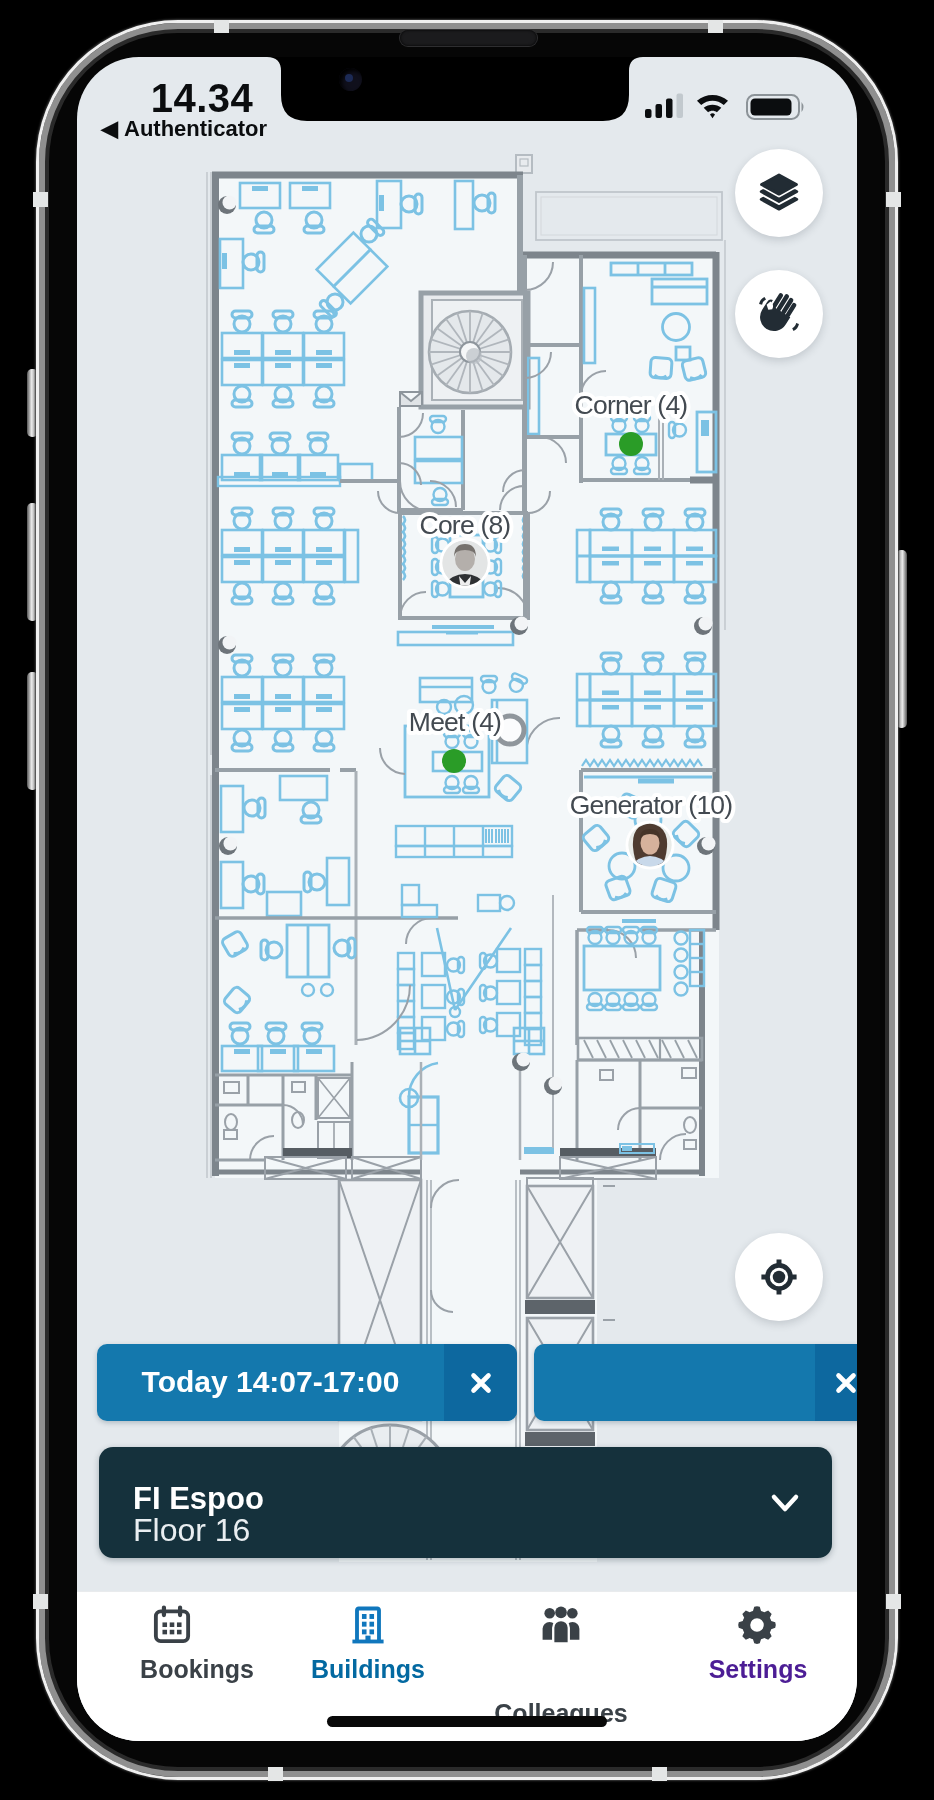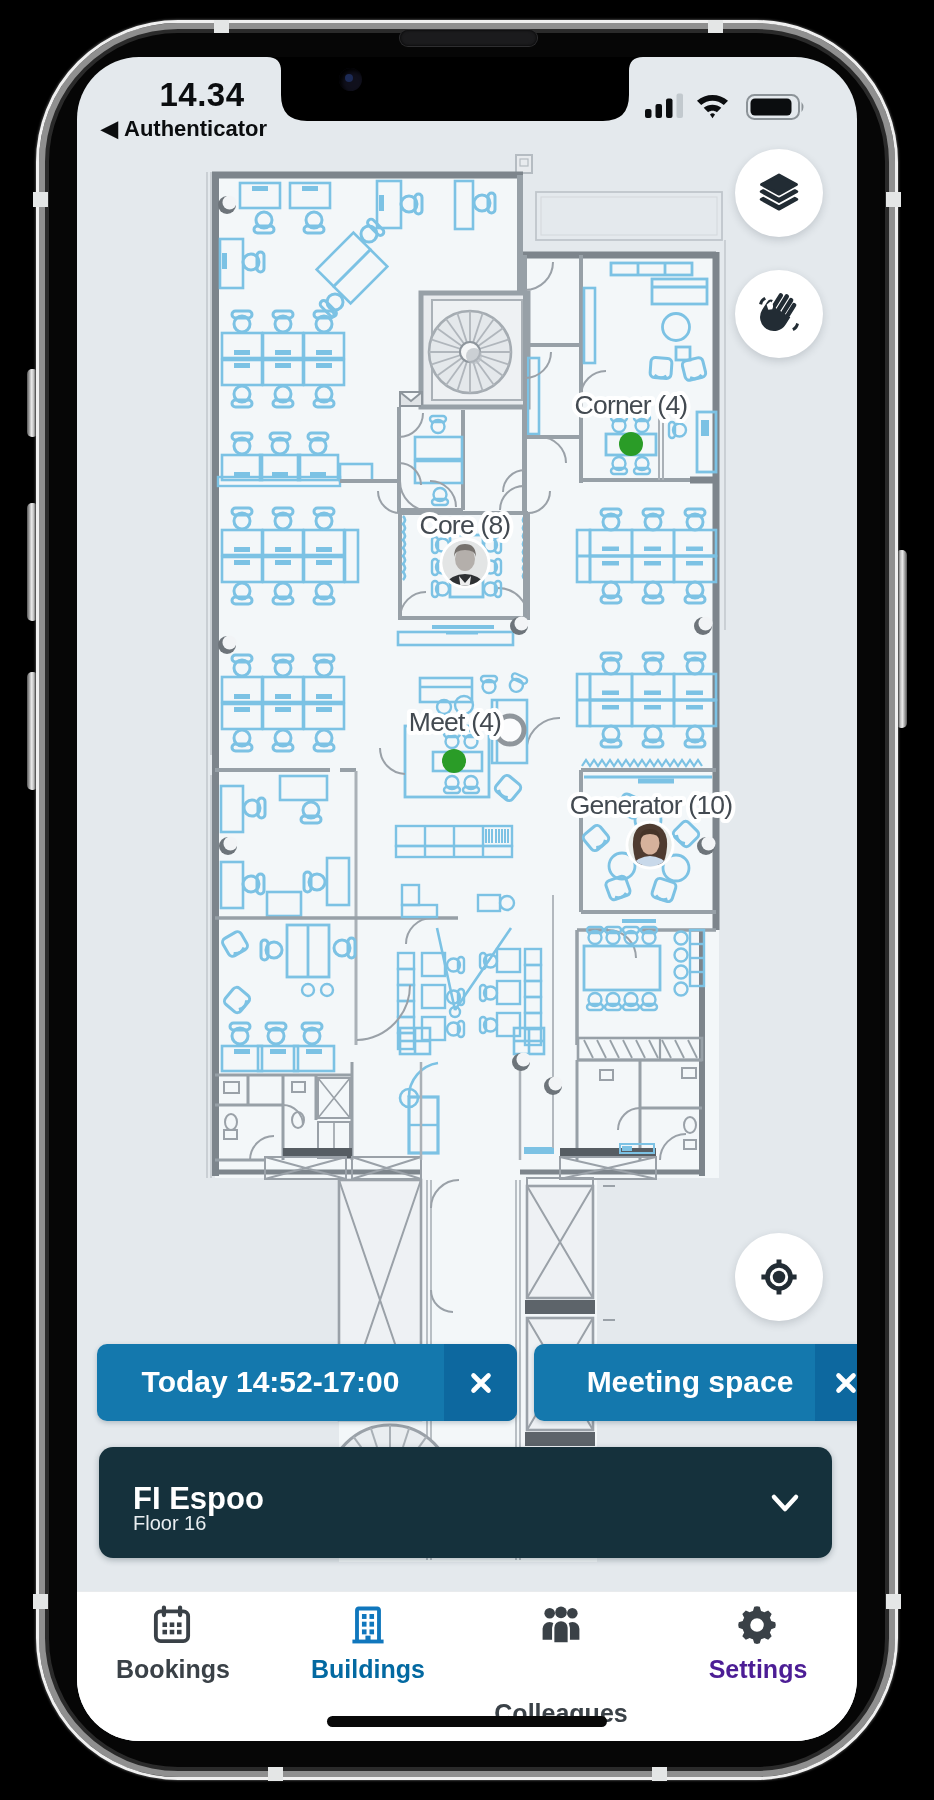--- a/index.html
+++ b/index.html
@@ -25,21 +25,21 @@
   <div class="abs" style="left:33px;top:1594px;width:15px;height:15px;background:#e4e6e6;"></div>
   <div class="abs" style="left:886px;top:192px;width:15px;height:15px;background:#e4e6e6;"></div>
   <div class="abs" style="left:886px;top:1594px;width:15px;height:15px;background:#e4e6e6;"></div>
   <div class="abs" style="left:268px;top:1767px;width:15px;height:14px;background:#e4e6e6;"></div>
   <div class="abs" style="left:652px;top:1767px;width:15px;height:14px;background:#e4e6e6;"></div>
   <div class="abs" style="left:708px;top:20px;width:15px;height:13px;background:#e4e6e6;"></div>
   <div class="abs" style="left:214px;top:20px;width:15px;height:13px;background:#e4e6e6;"></div>
 
   <div id="screen" class="abs" style="left:77px;top:57px;width:780px;height:1684px;border-radius:62px;background:#e4e9ed;overflow:hidden;">
 
-    <div class="abs" style="left:55px;top:19px;width:140px;text-align:center;font-size:33px;font-weight:700;color:#0b0d0f;letter-spacing:.5px;">14.34</div>
+    <div class="abs" style="left:55px;top:19px;width:140px;text-align:center;font-size:40px;font-weight:700;color:#0b0d0f;letter-spacing:.5px;">14.34</div>
 
     <div class="abs" style="left:24px;top:59px;width:260px;font-size:22px;font-weight:700;color:#0b0d0f;">◀&nbsp;Authenticator</div>
 
     <svg class="abs" style="left:560px;top:34px;" width="180" height="32" viewBox="0 0 180 32">
 
       <rect x="8" y="18" width="6.5" height="9" rx="2" fill="#0b0d0f"></rect>
       <rect x="18.5" y="13" width="6.5" height="14" rx="2" fill="#0b0d0f"></rect>
       <rect x="29" y="7.5" width="6.5" height="19.5" rx="2" fill="#0b0d0f"></rect>
       <rect x="39.5" y="2.5" width="6.5" height="24.5" rx="2" fill="#c2c9ce"></rect>
 
@@ -762,54 +762,53 @@
 
     <div class="abs" style="left:658px;top:1176px;width:88px;height:88px;border-radius:50%;background:#fff;box-shadow:0 3px 8px rgba(40,50,60,.18);"></div>
     <svg class="abs" style="left:680px;top:1198px;" width="44" height="44" viewBox="0 0 24 24" fill="none" stroke="#222c34">
       <circle cx="12" cy="12" r="6.3" stroke-width="2.6"></circle>
       <circle cx="12" cy="12" r="3.4" fill="#222c34" stroke="none"></circle>
       <path d="M12 2.4 V5.4 M12 18.6 V21.6 M2.4 12 H5.4 M18.6 12 H21.6" stroke-width="2.7"></path>
     </svg>
 
     <div class="abs" style="left:20px;top:1287px;width:420px;height:77px;border-radius:10px;background:#1478ad;box-shadow:0 2px 5px rgba(30,60,80,.25);"></div>
     <div class="abs" style="left:367px;top:1287px;width:73px;height:77px;border-radius:0 10px 10px 0;background:#0d689f;"></div>
-    <div class="abs" style="left:20px;top:1308px;width:347px;text-align:center;font-size:30px;font-weight:700;color:#fff;">Today 14:52-17:00</div>
+    <div class="abs" style="left:20px;top:1308px;width:347px;text-align:center;font-size:30px;font-weight:700;color:#fff;">Today 14:07-17:00</div>
     <svg class="abs" style="left:389px;top:1311px;" width="30" height="30" viewBox="0 0 30 30">
         <path d="M7.5 7.5 L22.5 22.5 M22.5 7.5 L7.5 22.5" stroke="#fff" stroke-width="4.6" stroke-linecap="round"></path>
       </svg>
 
     <div class="abs" style="left:457px;top:1287px;width:340px;height:77px;border-radius:10px 0 0 10px;background:#1478ad;box-shadow:0 2px 5px rgba(30,60,80,.25);"></div>
     <div class="abs" style="left:738px;top:1287px;width:59px;height:77px;background:#0d689f;"></div>
-    <div class="abs" style="left:457px;top:1308px;width:312px;text-align:center;font-size:30px;font-weight:700;color:#fff;">Meeting space</div>
     <svg class="abs" style="left:754px;top:1311px;" width="30" height="30" viewBox="0 0 30 30">
         <path d="M7.5 7.5 L22.5 22.5 M22.5 7.5 L7.5 22.5" stroke="#fff" stroke-width="4.6" stroke-linecap="round"></path>
       </svg>
 
     <div class="abs" style="left:22px;top:1390px;width:733px;height:111px;border-radius:14px;background:#15313c;box-shadow:0 2px 6px rgba(20,40,50,.3);"></div>
     <div class="abs" style="left:56px;top:1416px;font-size:31px;font-weight:700;color:#fff;margin-top:8px;">FI Espoo</div>
-    <div class="abs" style="left:56px;top:1455px;font-size:20px;font-weight:400;color:#e9eef1;">Floor 16</div>
+    <div class="abs" style="left:56px;top:1455px;font-size:32px;font-weight:400;color:#e9eef1;">Floor 16</div>
     <svg class="abs" style="left:690px;top:1434px;" width="36" height="26" viewBox="0 0 36 26">
         <path d="M7 6 L18 18 L29 6" stroke="#fff" stroke-width="4.5" fill="none" stroke-linecap="round" stroke-linejoin="round"></path>
       </svg>
 
     <div class="abs" style="left:0;top:1534px;width:780px;height:150px;background:#fff;border-top:1px solid #e9ebed;"></div>
 
     <svg class="abs" style="left:73px;top:1546px;" width="44" height="44" viewBox="0 0 24 24" fill="none" stroke="#3a4147">
       <rect x="3.2" y="4.6" width="17.6" height="16.2" rx="2.6" stroke-width="2.1"></rect>
       <path d="M7.6 2.5 V6.6 M16.4 2.5 V6.6" stroke-width="2.3" stroke-linecap="round"></path>
       <g fill="#3a4147" stroke="none">
         <rect x="6.8" y="10.6" width="2.5" height="2.5"></rect>
           <rect x="10.75" y="10.6" width="2.5" height="2.5"></rect>
           <rect x="14.7" y="10.6" width="2.5" height="2.5"></rect>
         <rect x="6.8" y="14.6" width="2.5" height="2.5"></rect>
           <rect x="10.75" y="14.6" width="2.5" height="2.5"></rect>
           <rect x="14.7" y="14.6" width="2.5" height="2.5"></rect>
       </g>
     </svg>
-    <div class="abs" style="left:15px;top:1598px;width:162px;text-align:center;font-size:25px;font-weight:600;color:#3a4147;">Bookings</div>
+    <div class="abs" style="left:15px;top:1598px;width:162px;text-align:right;font-size:25px;font-weight:600;color:#3a4147;">Bookings</div>
 
     <svg class="abs" style="left:269px;top:1546px;" width="44" height="44" viewBox="0 0 24 24" fill="none" stroke="#1077bd">
       <path d="M6 21 V3.9 a0.9 0.9 0 0 1 .9 -.9 h10.2 a0.9 0.9 0 0 1 .9 .9 V21" stroke-width="2.1"></path>
       <path d="M3.5 21 h17" stroke-width="2.1"></path>
       <g fill="#1077bd" stroke="none">
         <rect x="8.7" y="6" width="2.5" height="2.7"></rect>
           <rect x="12.8" y="6" width="2.5" height="2.7"></rect>
         <rect x="8.7" y="10.2" width="2.5" height="2.7"></rect>
           <rect x="12.8" y="10.2" width="2.5" height="2.7"></rect>
         <rect x="8.7" y="14.4" width="2.5" height="2.7"></rect>

